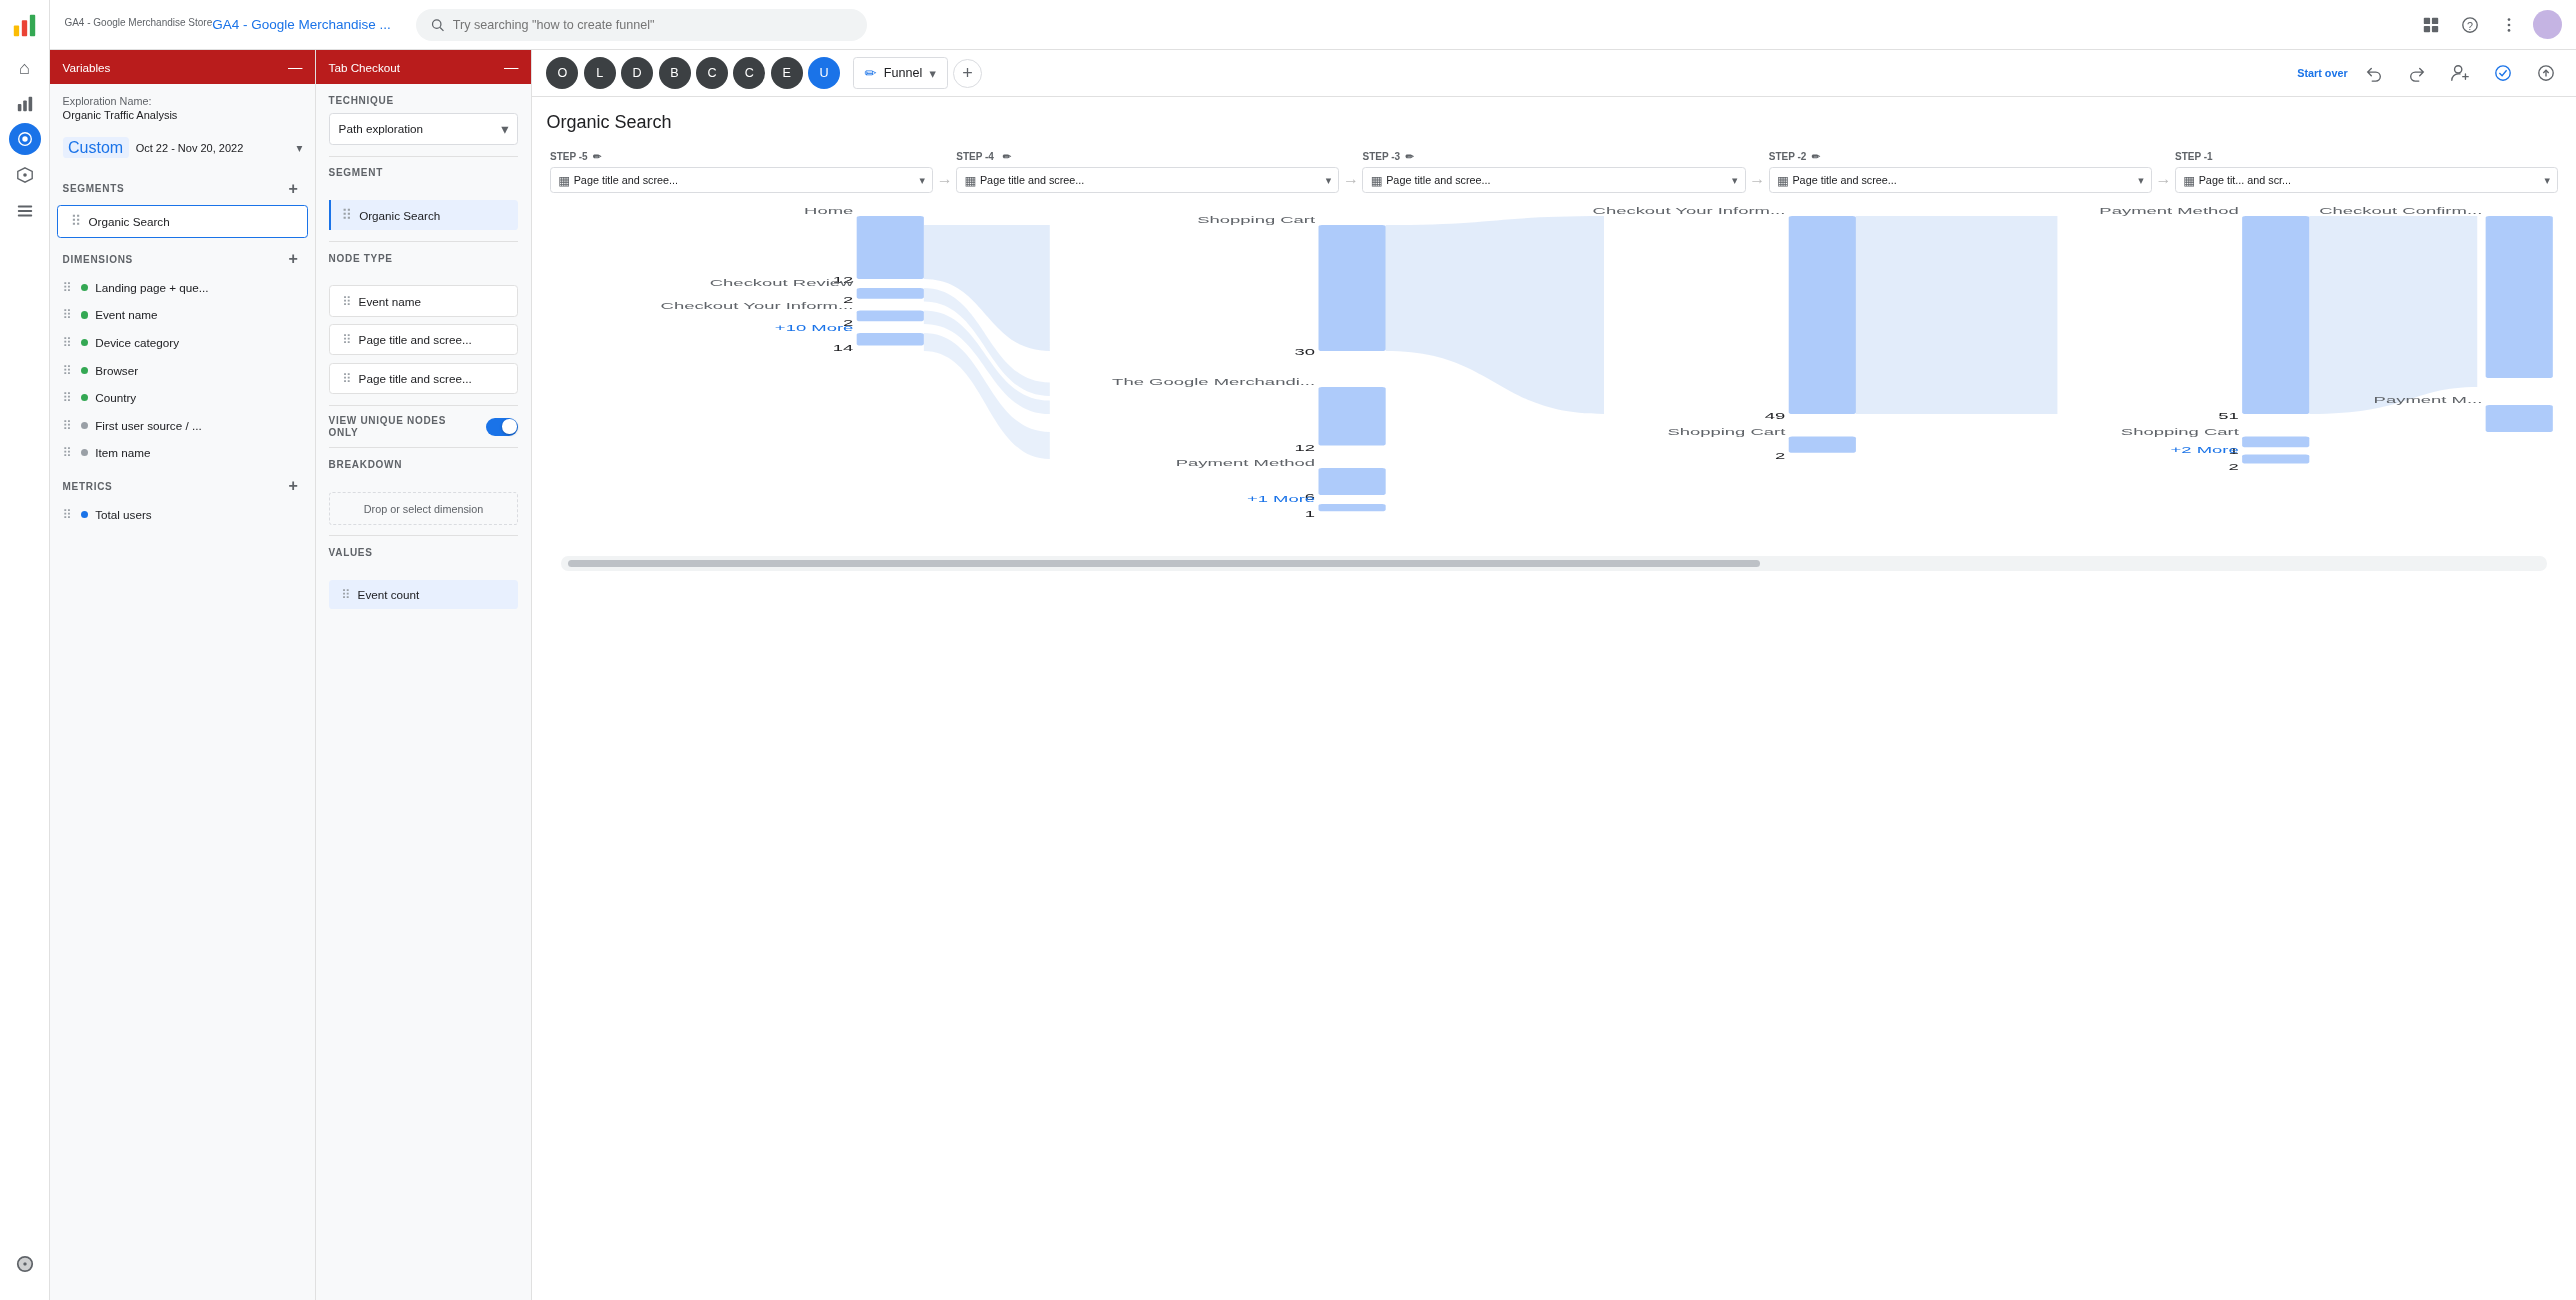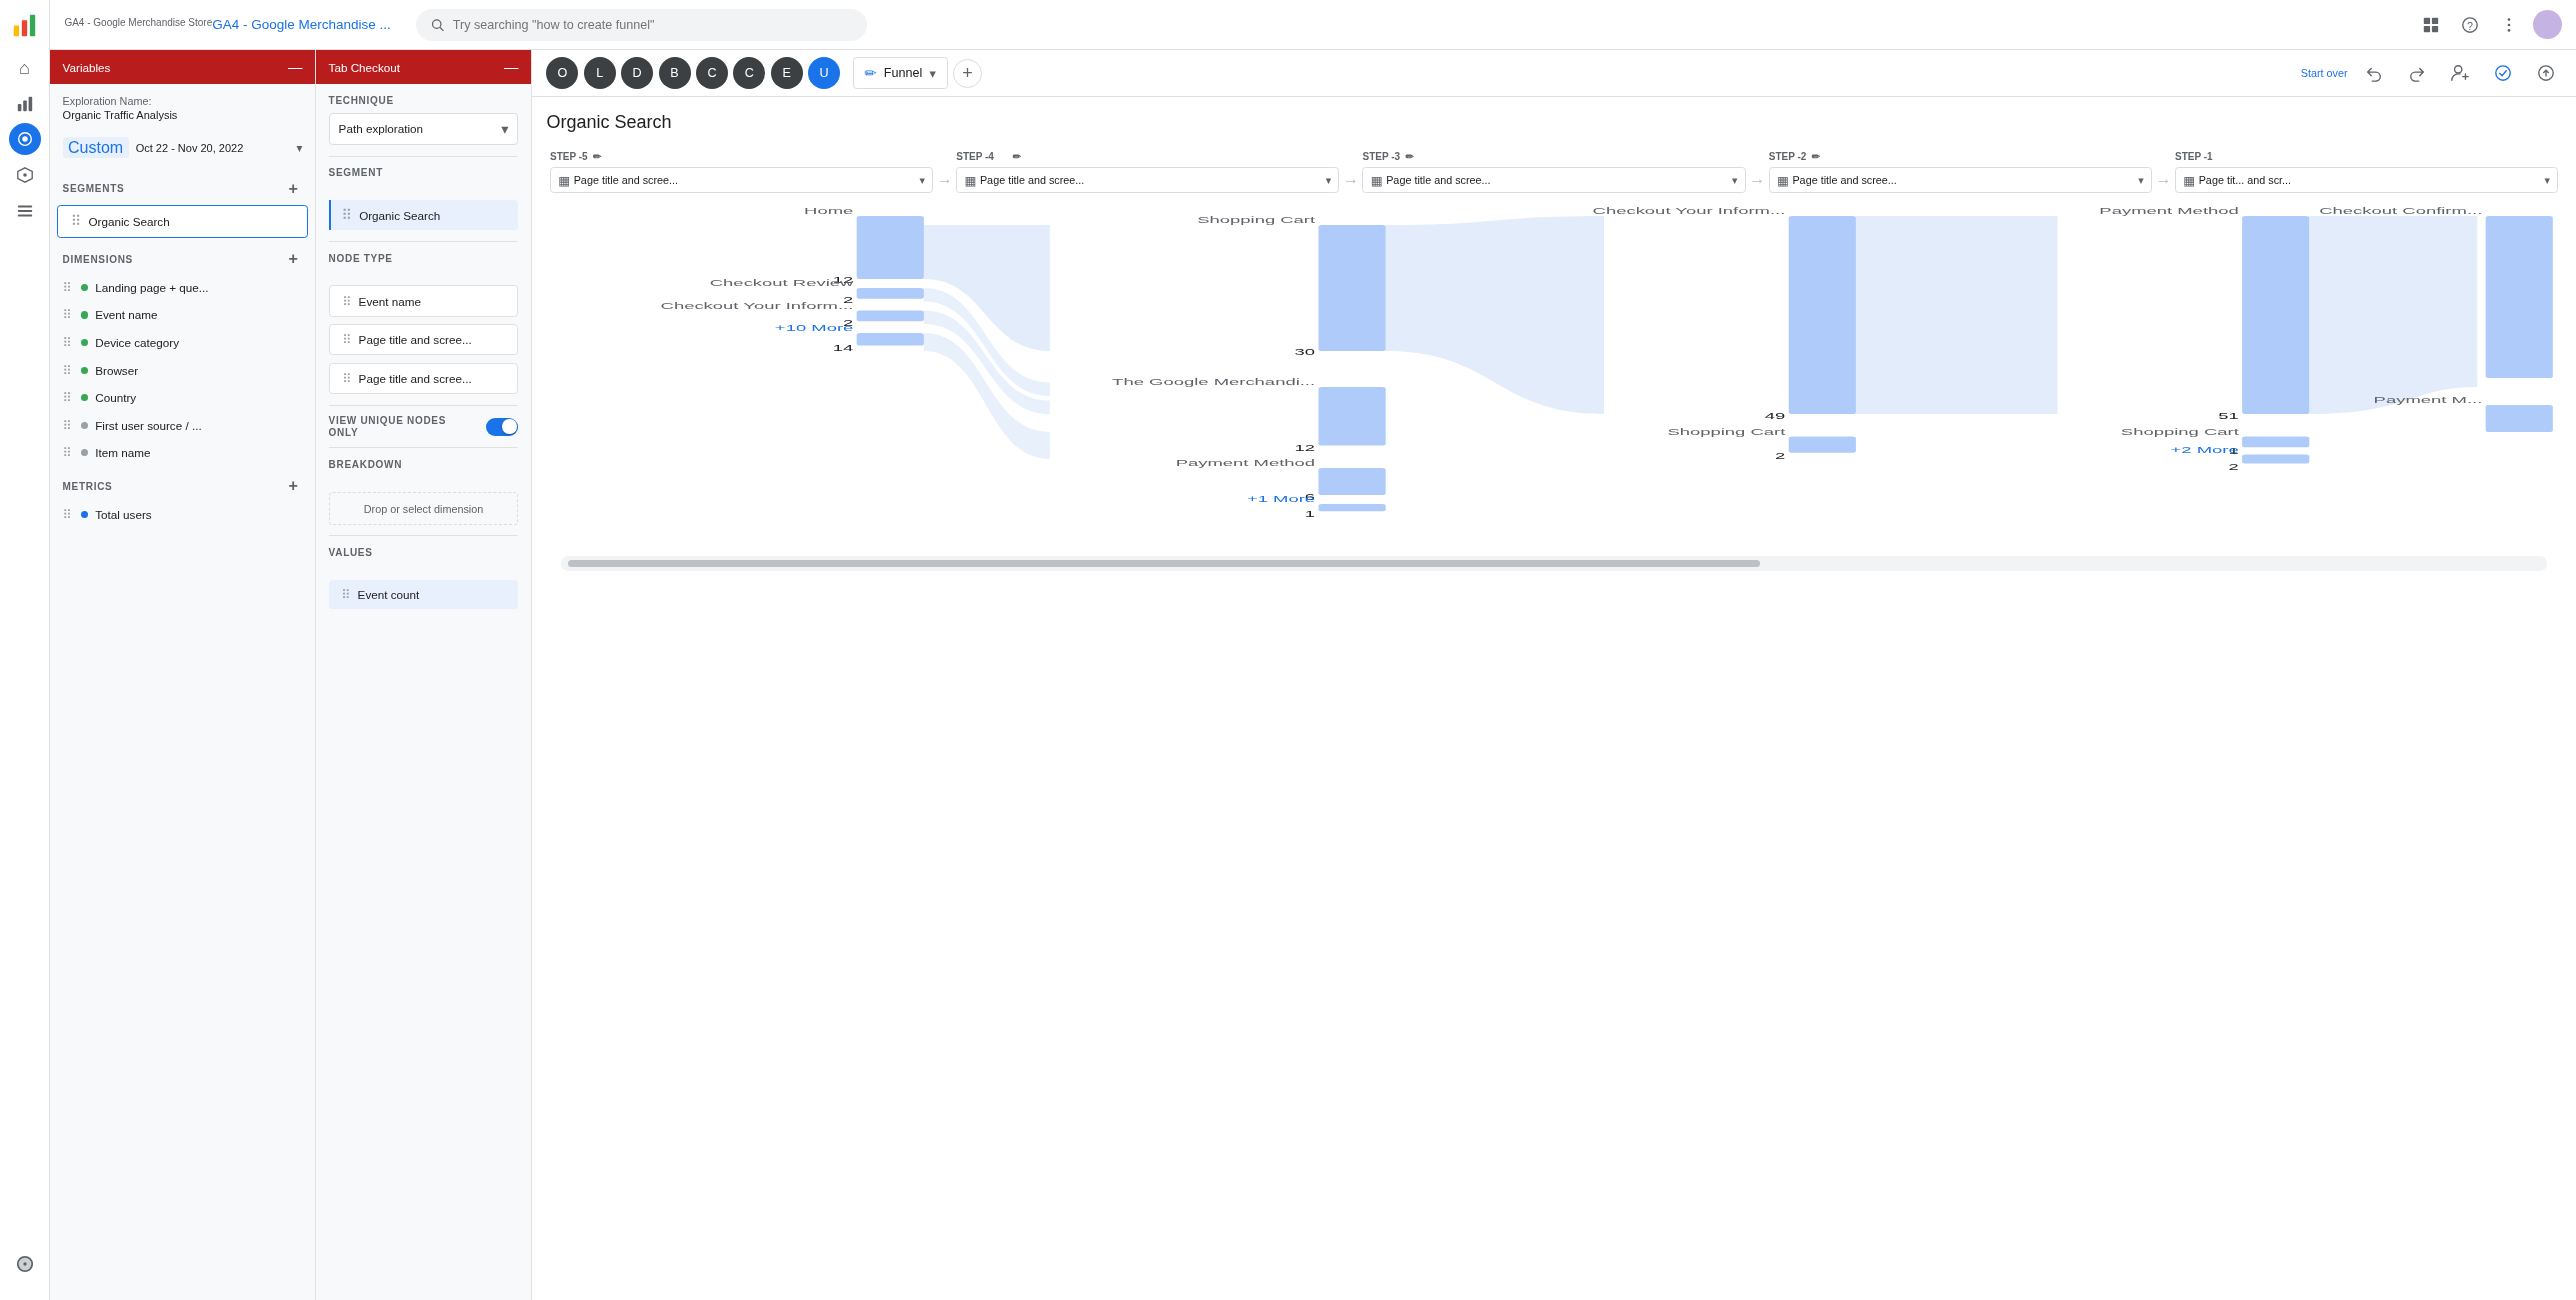--- a/index.html
+++ b/index.html
@@ -360,21 +360,21 @@
 
           <div class="funnel-technique-selector">
             <span style="color:#1a73e8;font-size:14.4px;">✏</span>
             <span>Funnel</span>
             <span style="color:#5f6368;font-size:12.6px;">▾</span>
           </div>
           <div class="funnel-add">+</div>
 
           <div style="margin-left:auto;display:flex;align-items:center;gap:10.8px;">
             <div style="display:flex;flex-direction:column;align-items:center;line-height:1.2;">
-              <span style="font-size:10.8px;font-weight:400;color:#1a73e8;cursor:pointer;">Start over</span>
+              <span style="font-size:10.8px;font-weight:700;color:#1a73e8;cursor:pointer;">Start over</span>
             </div>
             <div class="icon-btn">
               <svg width="18" height="18" viewBox="0 0 20 20" fill="#5f6368">
                   <path d="M7 5L3 9l4 4M3 9h9a5 5 0 010 10H8" stroke="#5f6368" stroke-width="1.5" fill="none" stroke-linecap="round"></path>
                 </svg>
             </div>
             <div class="icon-btn">
               <svg width="18" height="18" viewBox="0 0 20 20" fill="#5f6368">
                   <path d="M13 5l4 4-4 4M17 9H8a5 5 0 000 10h4" stroke="#5f6368" stroke-width="1.5" fill="none" stroke-linecap="round"></path>
                 </svg>
@@ -415,21 +415,21 @@
               </div>
               <div style="display:flex;align-items:center;background:#fff;border:0.9px solid #dadce0;border-radius:3.6px;padding:4.5px 7.2px;gap:3.6px;cursor:pointer;">
                 <span style="font-size:12.6px;color:#5f6368;">▦</span>
                 <span style="font-size:10.8px;color:#202124;flex:1;overflow:hidden;text-overflow:ellipsis;white-space:nowrap;">Page title and scree...</span>
                 <span style="color:#5f6368;font-size:10.8px;">▾</span>
               </div>
             </div>
             <div style="display:flex;align-items:flex-end;padding-bottom:5.4px;color:#bbb;font-size:16px;">→</div>
 
             <div style="flex:1;min-width:0;padding:0 3.6px;">
-              <div style="display:flex;align-items:flex-end;gap:19px;font-size:10px;color:#5f6368;font-weight:600;margin-bottom:5.4px;">
+              <div style="display:flex;align-items:flex-end;gap:9px;font-size:10px;color:#5f6368;font-weight:600;margin-bottom:5.4px;">
                 <span>STEP -4</span>
                 <span style="cursor:pointer;">✏</span>
               </div>
               <div style="display:flex;align-items:center;background:#fff;border:0.9px solid #dadce0;border-radius:3.6px;padding:4.5px 7.2px;gap:3.6px;cursor:pointer;">
                 <span style="font-size:12.6px;color:#5f6368;">▦</span>
                 <span style="font-size:10.8px;color:#202124;flex:1;overflow:hidden;text-overflow:ellipsis;white-space:nowrap;">Page title and scree...</span>
                 <span style="color:#5f6368;font-size:10.8px;">▾</span>
               </div>
             </div>
             <div style="display:flex;align-items:flex-end;padding-bottom:5.4px;color:#bbb;font-size:16px;">→</div>

